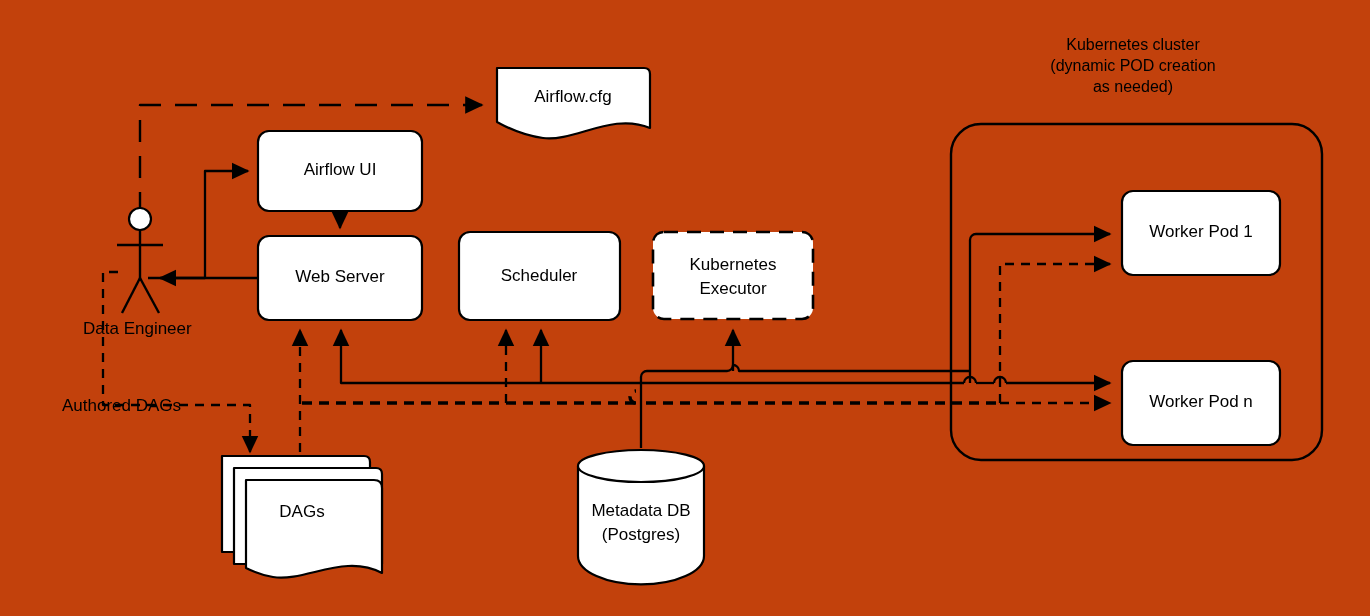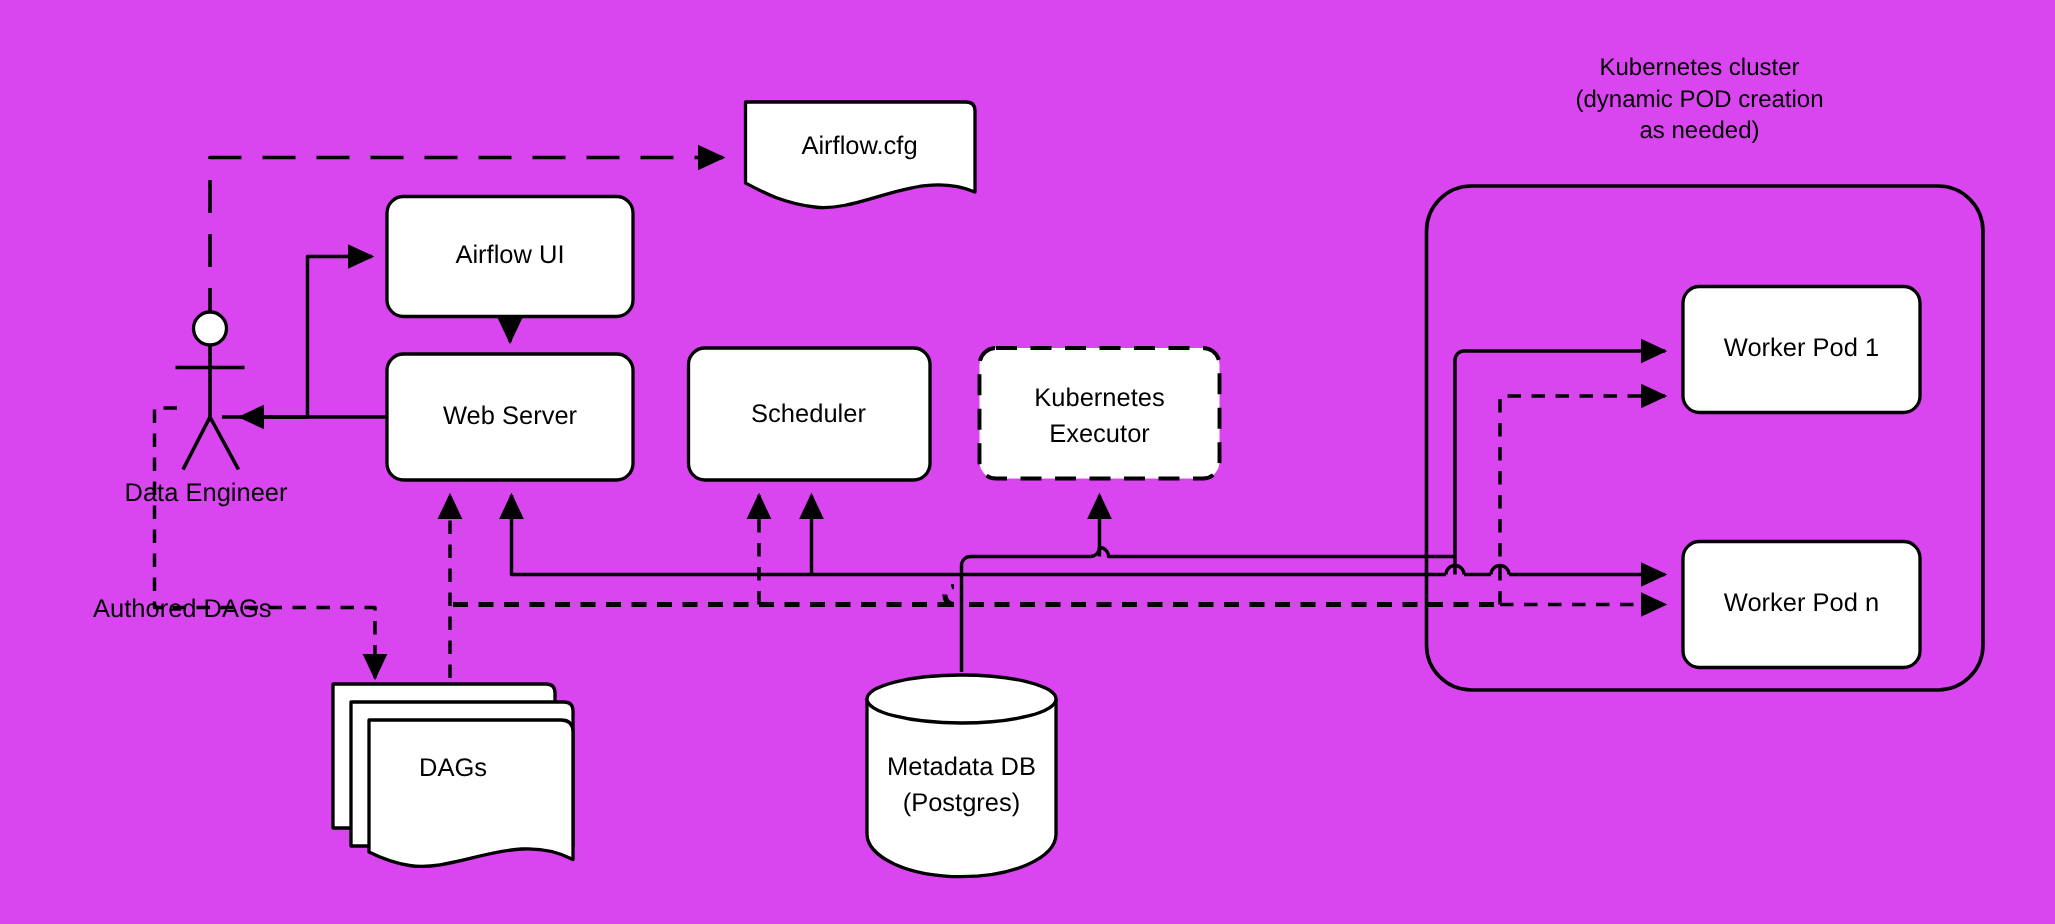--- a/index.html
+++ b/index.html
@@ -4,21 +4,21 @@
 <style>
   html, body {
     margin: 0;
     padding: 0;
     background: #ffffff;
   }
   #canvas-wrap {
     position: relative;
     width: 1370px;
     height: 616px;
-    background: #d946ef;
+    background: #c2410c;
     overflow: hidden;
   }
   svg#diagram {
     display: block;
     width: 1370px;
     height: 616px;
     font-family: "Liberation Sans", sans-serif;
   }
   .shape {
     fill: #ffffff;

